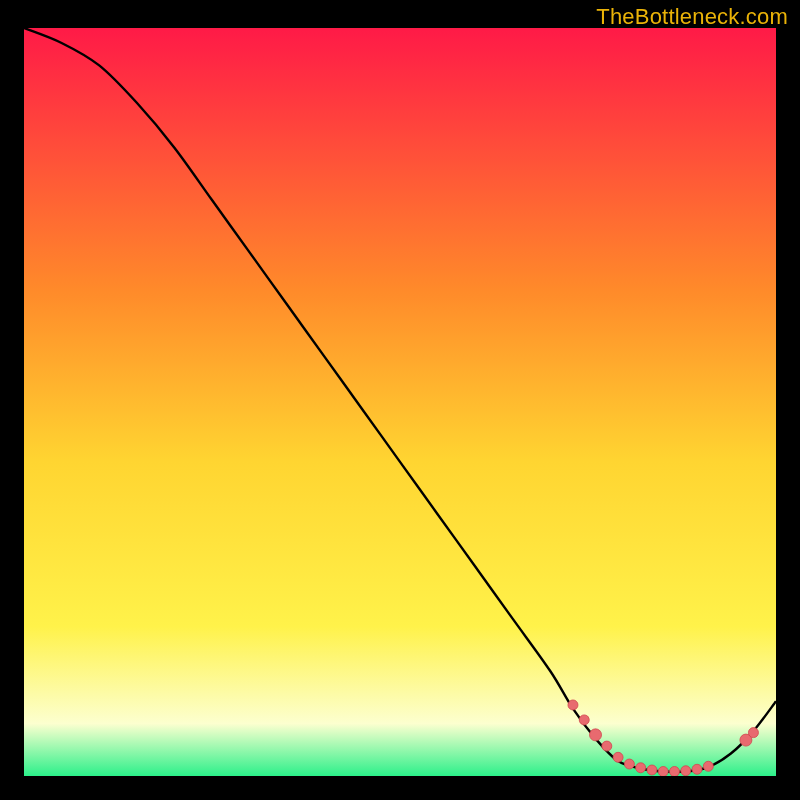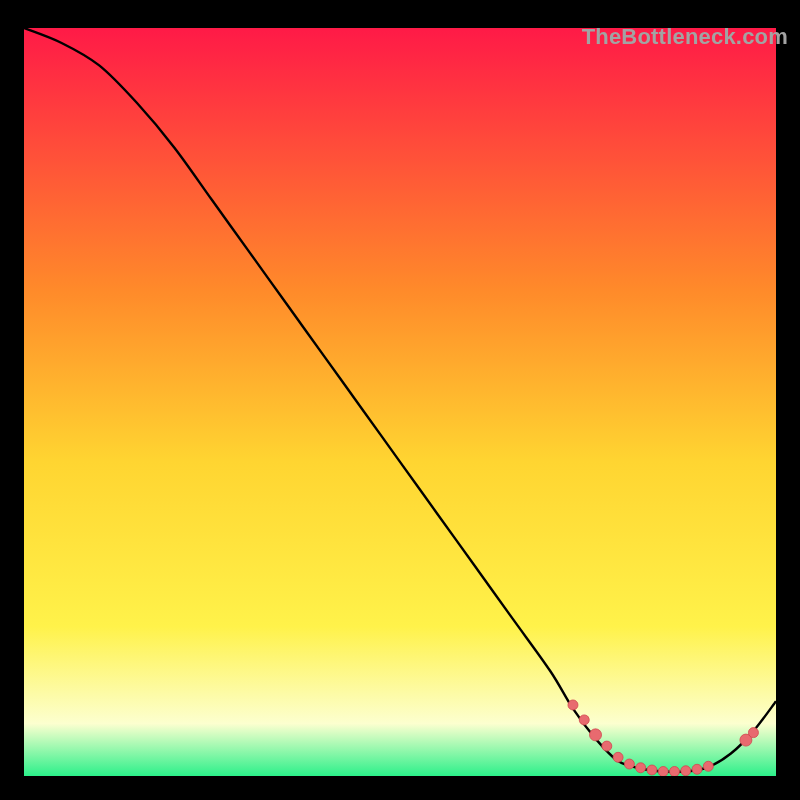--- a/index.html
+++ b/index.html
@@ -14,27 +14,26 @@
   .frame {
     position: relative;
     width: 800px;
     height: 800px;
     background: #000;
   }
   .watermark {
     position: absolute;
     top: 4px;
     right: 12px;
-    color: #a3a3a3;
+    color: #eab308;
     font-size: 22px;
-    font-weight: 700;
+    font-weight: 400;
     letter-spacing: 0.2px;
     z-index: 10;
     user-select: none;
-    margin-top: 20px;
   }
   .plot-wrap {
     position: absolute;
     left: 24px;
     top: 28px;
     width: 752px;
     height: 748px;
   }
   svg {
     display: block;

